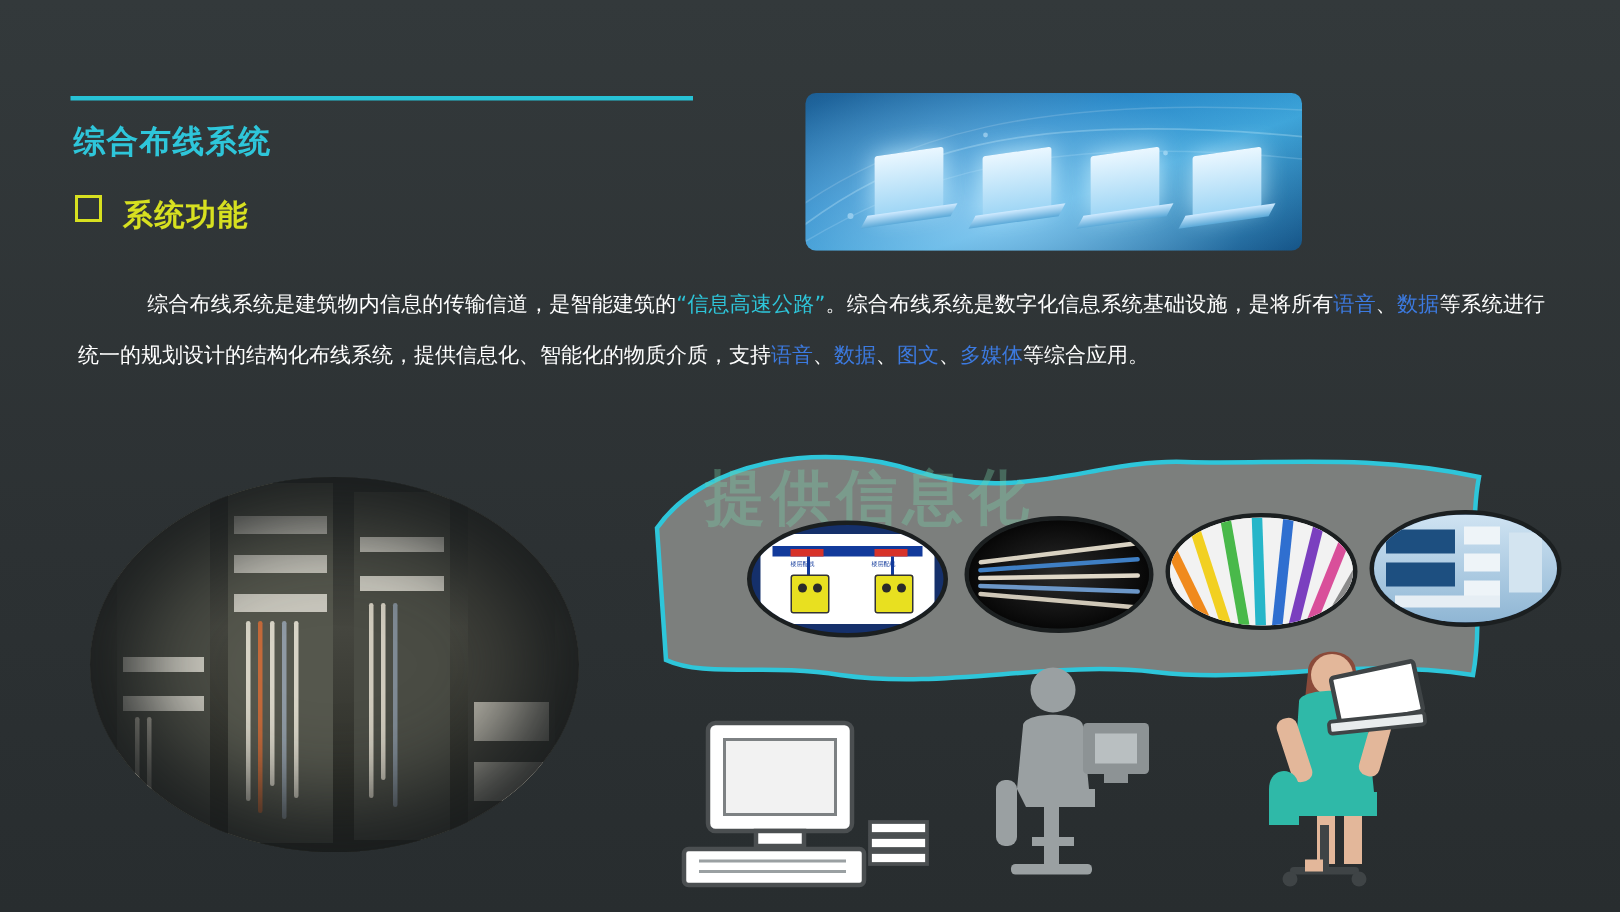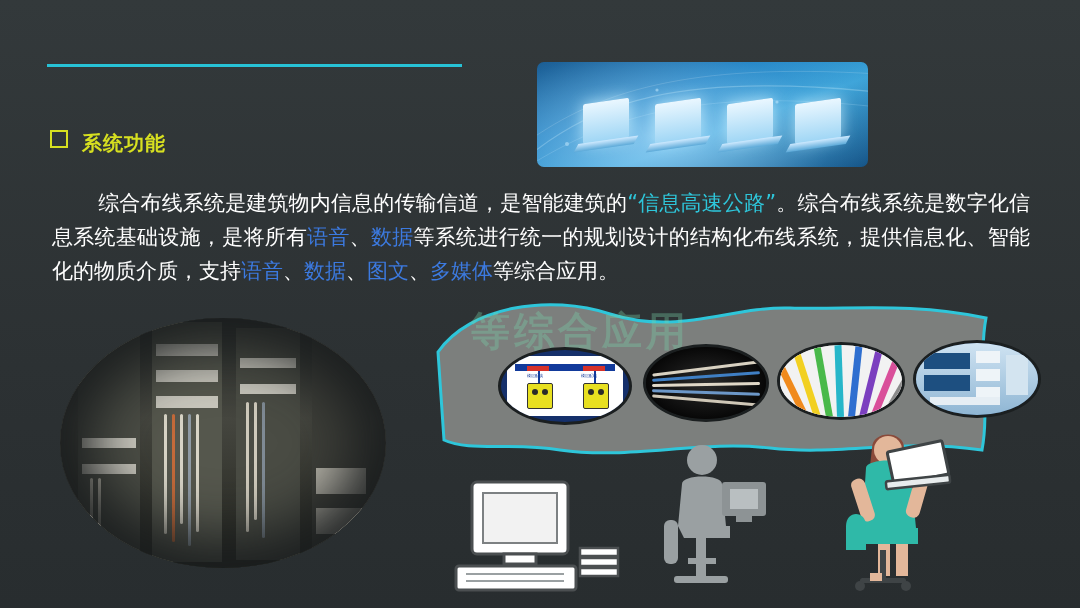--- a/index.html
+++ b/index.html
@@ -33,21 +33,21 @@
     position:absolute;left:50px;top:130px;display:flex;gap:14px;
   }
   .sq{
     width:14px;height:14px;border:2px solid #d7e020;display:inline-block;
   }
   .section-label{font-size:20px;font-weight:bold;color:#d7e020;letter-spacing:1px;}
 
   
   .para{
     position:absolute;left:52px;top:186px;width:978px;
-    font-size:21px;line-height:34px;color:#ffffff;text-align:justify;
+    font-size:14px;line-height:34px;color:#ffffff;text-align:justify;
     font-family:"DejaVu Sans","Liberation Sans",sans-serif;
   }
   .para .indent{display:inline-block;width:46px;}
   .hl-cyan{color:#2ec6da;}
   .hl-blue{color:#3c7ae0;}
 
   
   .banner{
     position:absolute;left:537px;top:62px;width:331px;height:105px;
     border-radius:7px;overflow:hidden;
@@ -132,20 +132,21 @@
   .desktop{left:452px;top:478px;}
   .worker{left:660px;top:440px;}
   .lady{left:826px;top:418px;}
 </style>
 </head>
 <body>
 
 <div class="slide">
 
   <div class="title-rule"></div>
+  <div class="subtitle">综合布线系统</div>
 
   <div class="section-row">
     <span class="sq"></span>
     <span class="section-label">系统功能</span>
   </div>
 
   <div class="banner">
     <div class="glow"></div>
     <svg class="curve" viewBox="0 0 331 105" preserveAspectRatio="none">
       <path d="M-10,95 C60,40 140,10 341,30" stroke="rgba(220,245,255,.55)" stroke-width="1.2" fill="none"></path>
@@ -200,21 +201,21 @@
     <div class="cab" style="left:38px;top:160px;height:74px;background:#cfcabc;"></div>
     <div class="vig"></div>
   </div>
 
   <div class="ribbon-wrap">
     <svg width="570" height="165" viewBox="0 0 570 165">
       <path d="M8,52 C40,6 120,-6 180,14 C250,36 300,6 360,8 C420,10 480,2 556,18
                C548,60 560,108 552,150 C470,138 410,156 340,148
                C270,140 200,160 130,150 C80,142 40,152 14,140 Z" fill="#7c7f7d" stroke="#2ec6da" stroke-width="3"></path>
     </svg>
-    <div class="wm">等综合应用</div>
+    <div class="wm">提供信息化</div>
 
     
     <div class="oval o1">
       <div class="sch">
         <div class="bar"></div>
         <div class="tag" style="left:20px;"></div>
         <div class="tag" style="left:76px;"></div>
         <div class="lbl" style="left:20px;">楼层配线</div>
         <div class="lbl" style="left:74px;">楼层配线</div>
         <div class="vline" style="left:31px;top:15px;height:24px;"></div>

